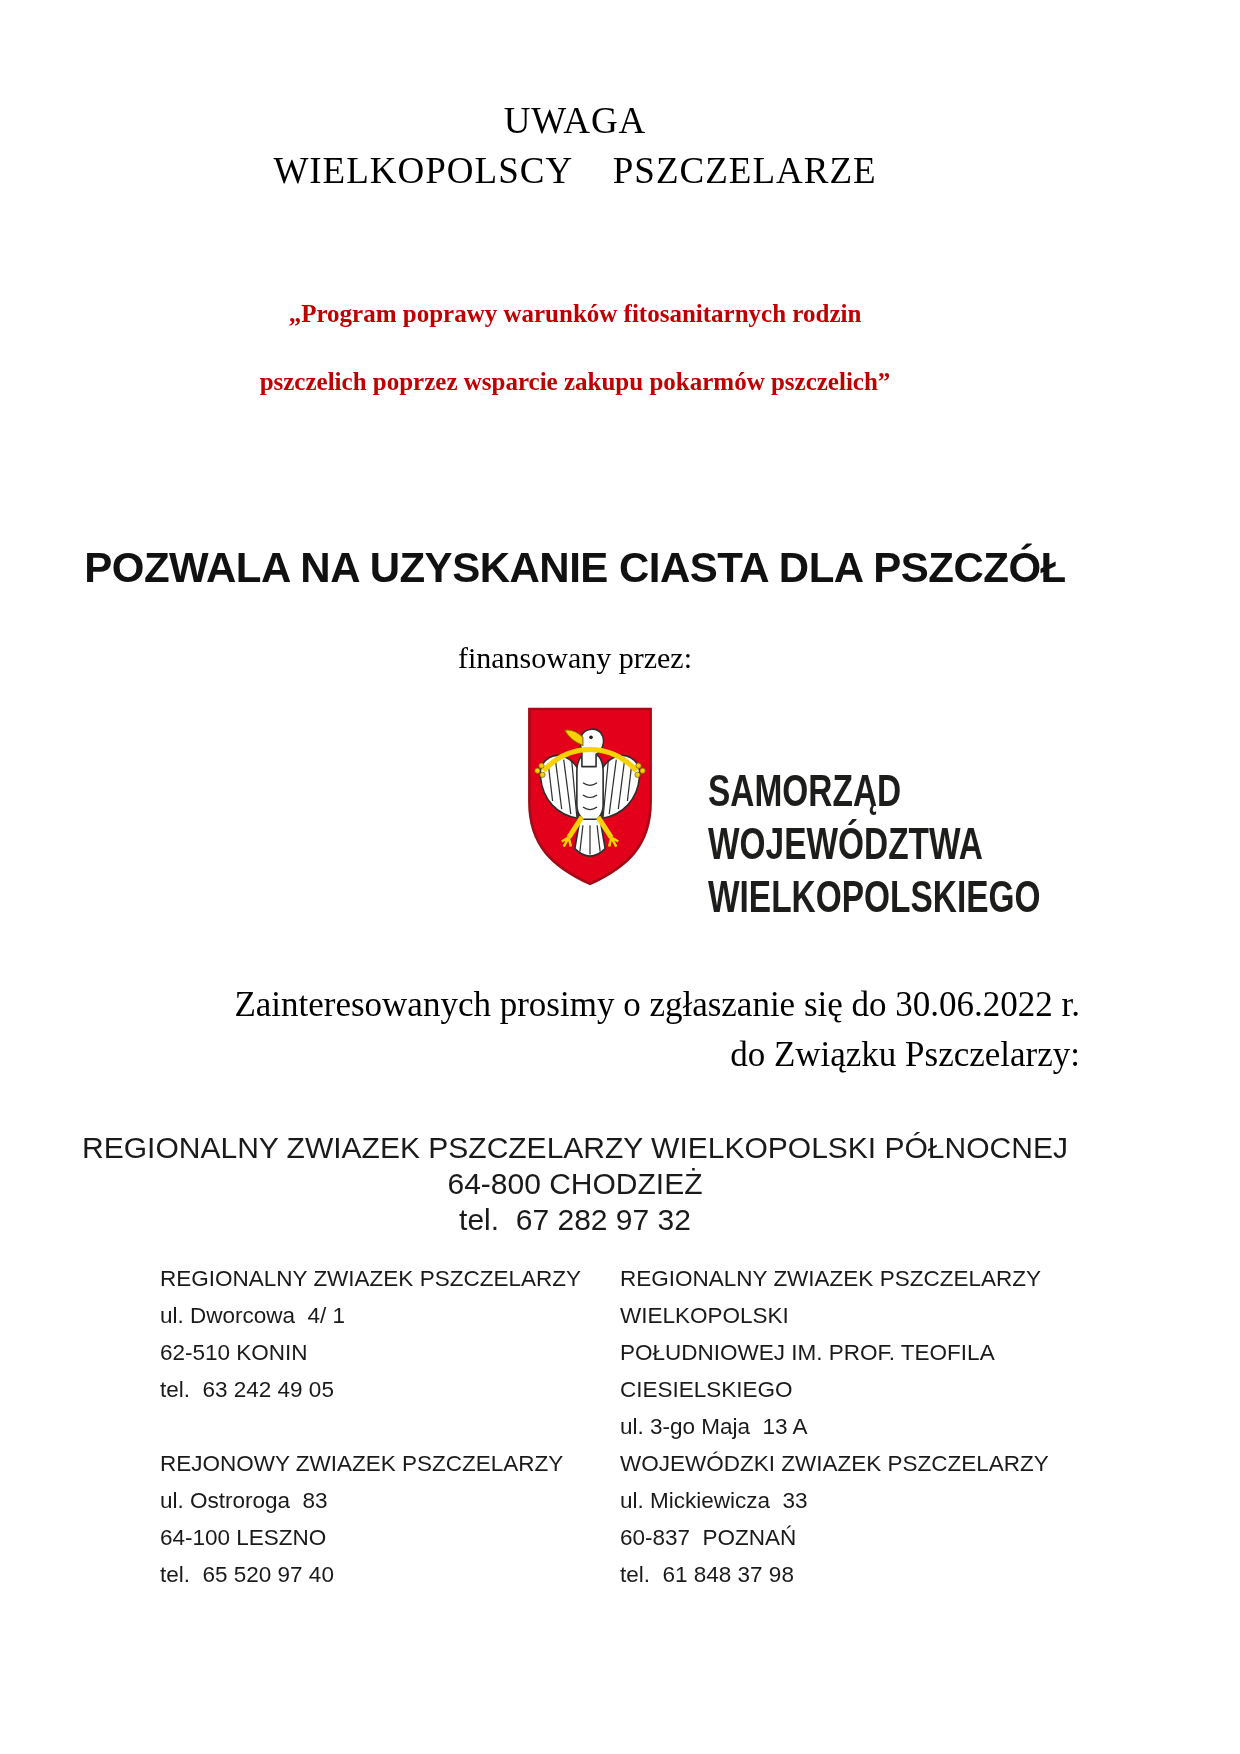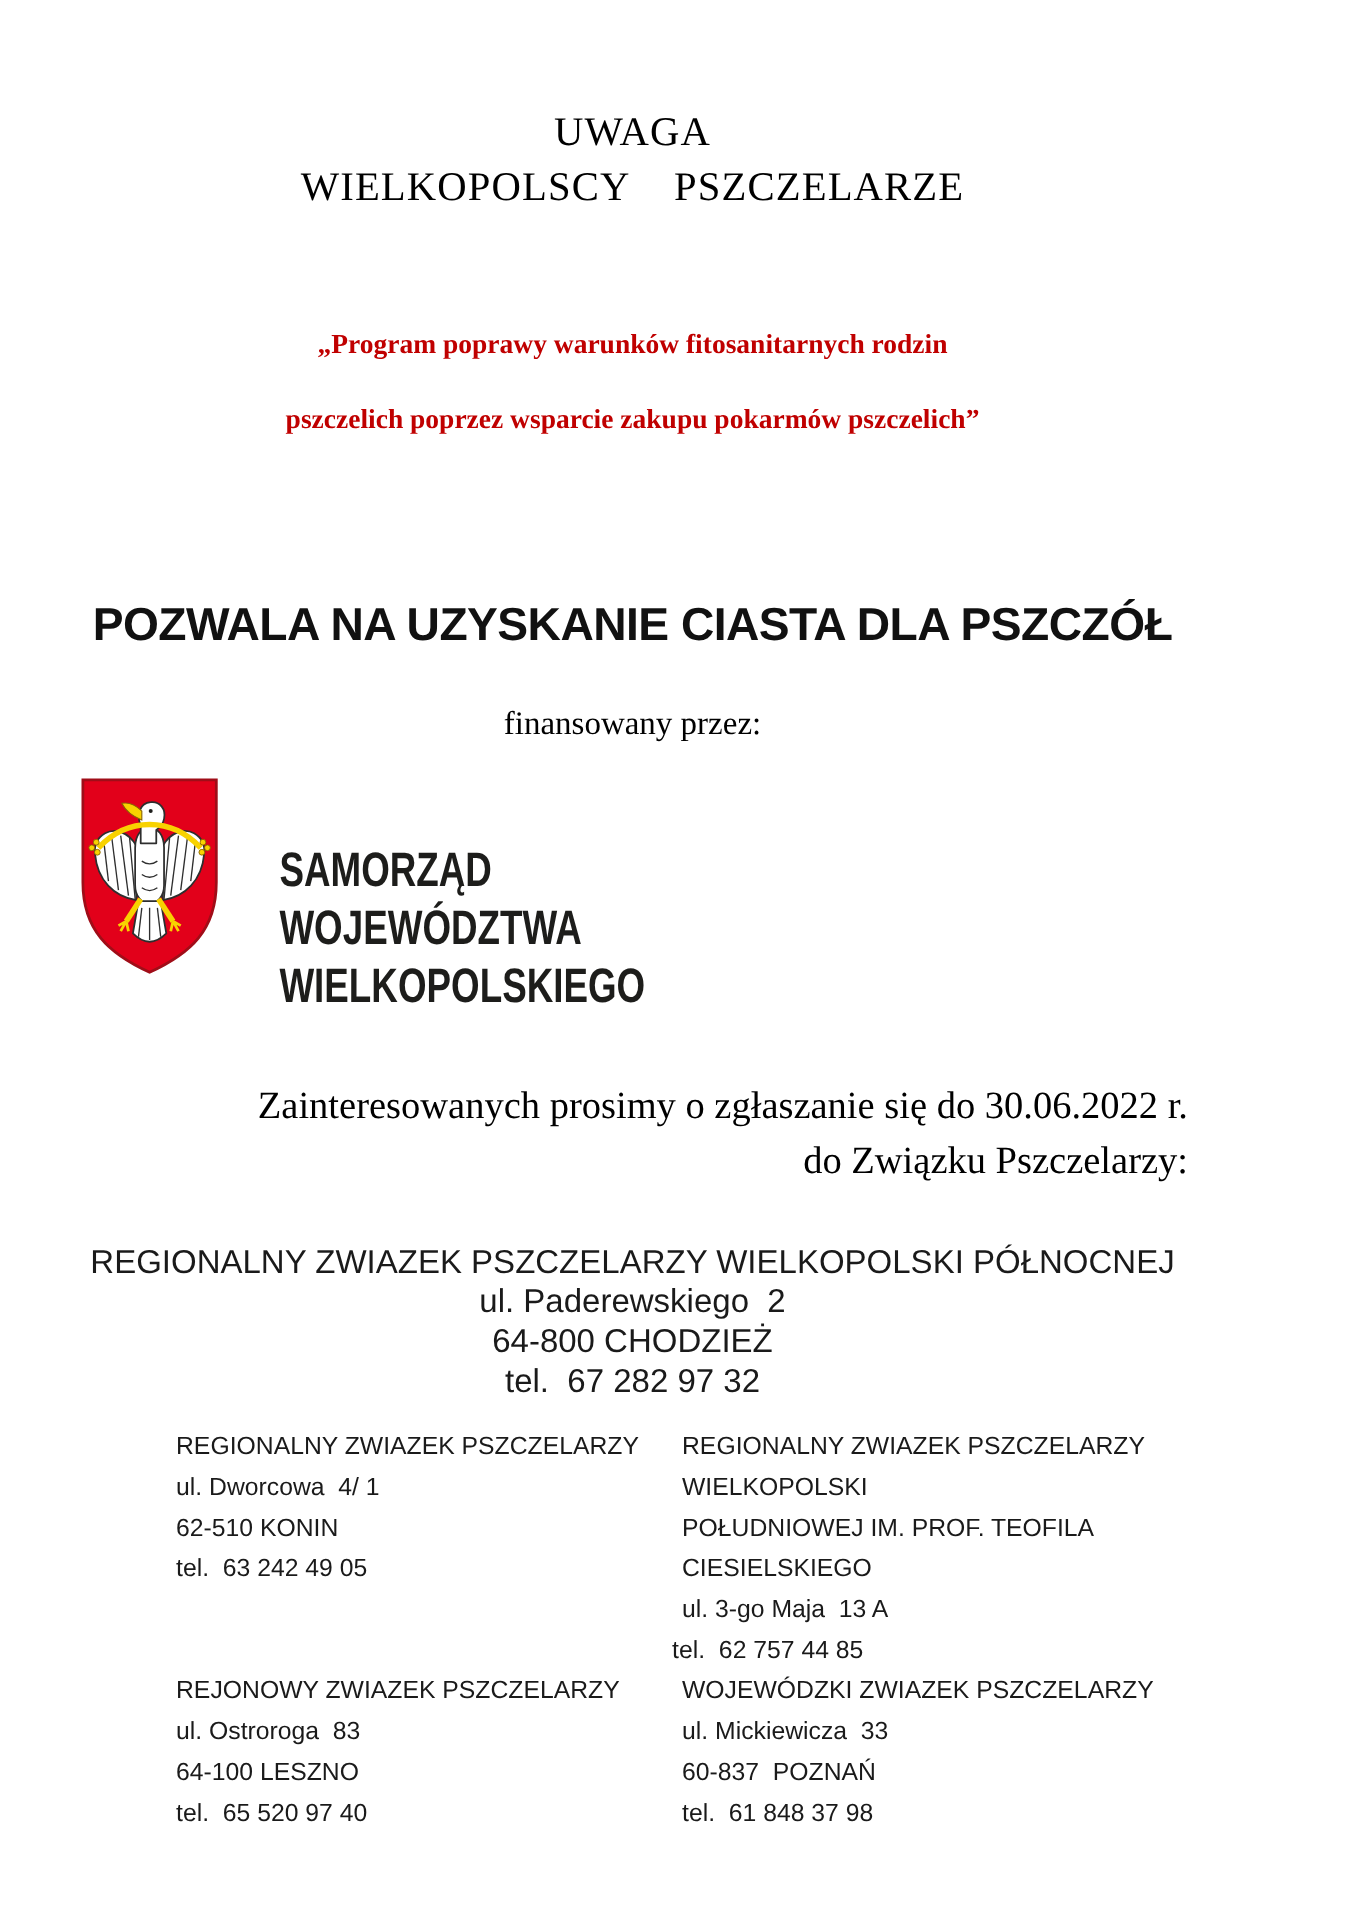--- a/index.html
+++ b/index.html
@@ -18,21 +18,21 @@
   }
 
   .headline {
     margin:128px 0 0 0; text-align:center;
     font-family:"Liberation Sans", sans-serif; font-weight:bold;
     font-size:42px; line-height:48px; letter-spacing:-0.5px; color:#111;
   }
 
   .financed { margin-top:46px; text-align:center; font-size:30px; line-height:40px; }
 
-  .logo-row { margin-top:26px; display:flex; justify-content:flex-start; align-items:flex-start; gap:52px; height:206px; }
+  .logo-row { margin-top:26px; display:flex; justify-content:flex-end; align-items:flex-start; gap:52px; height:206px; }
   .shield svg { display:block; }
   .logo-text-wrap { width:372px; margin-top:60px; }
   .logo-text {
     font-family:"Liberation Sans", sans-serif; font-weight:bold;
     font-size:44px; line-height:53px; color:#1d1d1b;
     transform:scaleX(0.76); transform-origin:left center; white-space:nowrap;
   }
 
   .cta { margin-top:70px; text-align:right; font-size:35px; line-height:50px; }
 
@@ -127,38 +127,36 @@
       </div>
     </div>
 
     <section class="cta">
       <div data-bind="document.cta.line1">Zainteresowanych prosimy o zgłaszanie się do 30.06.2022 r.</div>
       <div data-bind="document.cta.line2">do Związku Pszczelarzy:</div>
     </section>
 
     <section class="contact-main">
       <div data-bind="contacts.main.name_lines.0">REGIONALNY ZWIAZEK PSZCZELARZY WIELKOPOLSKI PÓŁNOCNEJ</div>
-      <div data-bind="contacts.main.street">ul. Paderewskiego  2</div>
       <div data-bind="contacts.main.city">64-800 CHODZIEŻ</div>
       <div data-bind="contacts.main.phone">tel.  67 282 97 32</div>
     </section>
 
     <section class="contact-grid">
       <div class="grid-row">
         <div class="cell-left">
           <div data-bind="contacts.grid.0.name_lines.0">REGIONALNY ZWIAZEK PSZCZELARZY</div>
           <div data-bind="contacts.grid.0.street">ul. Dworcowa  4/ 1</div>
           <div data-bind="contacts.grid.0.city">62-510 KONIN</div>
           <div data-bind="contacts.grid.0.phone">tel.  63 242 49 05</div>
         </div>
         <div class="cell-right">
           <div data-bind="contacts.grid.1.name_lines.0">REGIONALNY ZWIAZEK PSZCZELARZY WIELKOPOLSKI</div>
           <div data-bind="contacts.grid.1.name_lines.1">POŁUDNIOWEJ IM. PROF. TEOFILA CIESIELSKIEGO</div>
           <div data-bind="contacts.grid.1.street">ul. 3-go Maja  13 A</div>
-          <div class="outdent" data-bind="contacts.grid.1.phone">tel.  62 757 44 85</div>
         </div>
       </div>
       <div class="grid-row">
         <div class="cell-left">
           <div data-bind="contacts.grid.2.name_lines.0">REJONOWY ZWIAZEK PSZCZELARZY</div>
           <div data-bind="contacts.grid.2.street">ul. Ostroroga  83</div>
           <div data-bind="contacts.grid.2.city">64-100 LESZNO</div>
           <div data-bind="contacts.grid.2.phone">tel.  65 520 97 40</div>
         </div>
         <div class="cell-right">

